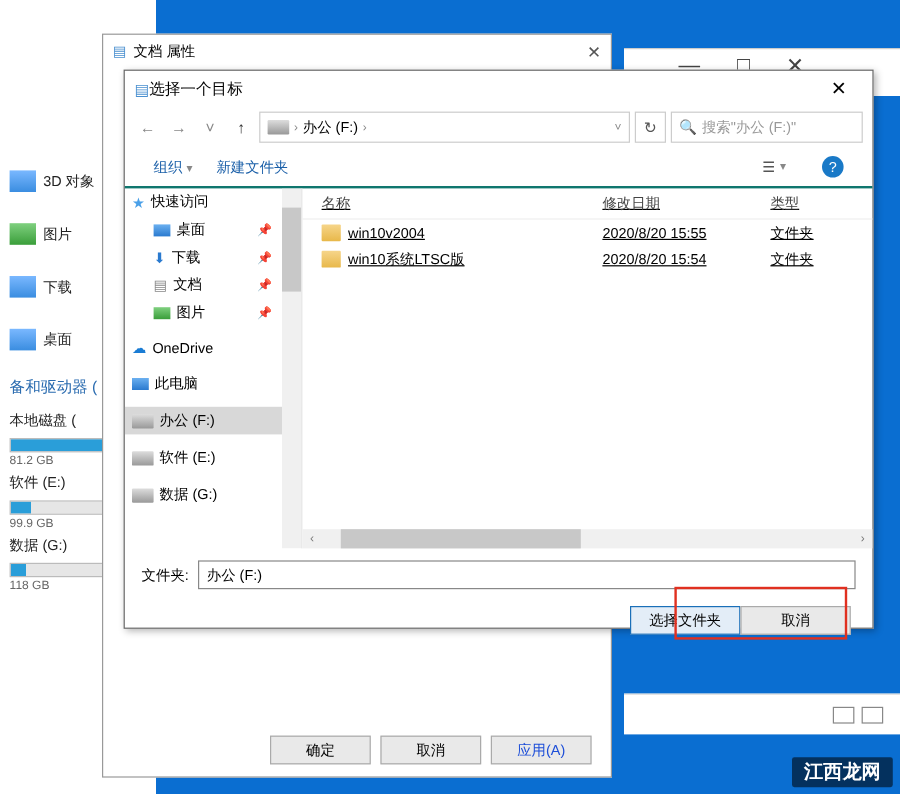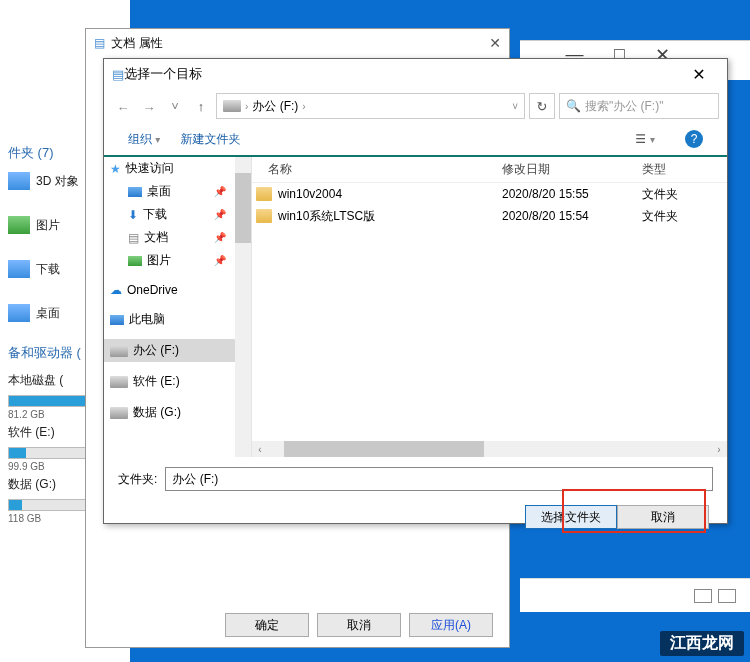--- a/index.html
+++ b/index.html
@@ -45,27 +45,27 @@
 .nav-scroll { position: absolute; right: 0; top: 0; width: 16px; height: 100%; background: #f0f0f0; }
 .nav-scroll-thumb { position: absolute; top: 16px; width: 16px; height: 70px; background: #c8c8c8; }
 .nav-node { display: flex; align-items: center; gap: 5px; padding: 3px 6px; }
 .nav-node.indent1 { padding-left: 24px; }
 .nav-node.sel { background: #d8d8d8; }
 .pin { color: #888; font-size: 10px; margin-left: auto; margin-right: 18px; }
 .star { color: #4aa0e8; }
 .blue-sq { width: 14px; height: 10px; background: linear-gradient(#6bb0f0,#2a7acf); }
 .cloud { color: #1a7cd4; }
 
-.file-pane { flex: 1; position: relative; font-size: 12px; }
+.file-pane { flex: 1; position: relative; font-size: 12px; text-decoration: underline; }
 .col-headers { display: flex; height: 26px; border-bottom: 1px solid #eee; align-items: center; color: #444; }
 .col-name { width: 250px; padding-left: 16px; }
 .col-date { width: 140px; }
 .col-type { width: 60px; }
 .file-row { display: flex; align-items: center; height: 22px; }
-.file-row .fname { width: 250px; padding-left: 4px; display: flex; align-items: center; gap: 6px; }
+.file-row .fname { width: 250px; padding-left: 16px; display: flex; align-items: center; gap: 6px; }
 .folder-icon { width: 16px; height: 14px; background: linear-gradient(#f6d58a,#e8b84a); border-radius: 1px; }
 .hscroll { position: absolute; bottom: 0; left: 0; right: 0; height: 16px; background: #f0f0f0; display: flex; }
 .hscroll-thumb { width: 200px; height: 16px; background: #c8c8c8; margin-left: 16px; }
 .hscroll .ar { width: 16px; height: 16px; display: flex; align-items: center; justify-content: center; color: #777; font-size: 10px; }
 
 .footer { padding: 10px 14px; }
 .fname-row { display: flex; align-items: center; gap: 8px; margin-bottom: 14px; }
 .fname-row label { font-size: 12px; text-align: center; }
 .fname-input { flex: 1; height: 24px; border: 1px solid #888; padding: 0 6px; font-size: 12px; }
 .btn-row { display: flex; justify-content: flex-end; padding-right: 4px; }
@@ -79,21 +79,20 @@
 
 
 .bg-strip2 { position: absolute; left: 520px; top: 578px; width: 230px; height: 34px; background: #fff; border-top: 1px solid #ddd; display: flex; align-items: center; justify-content: flex-end; gap: 6px; padding-right: 14px; }
 .tiny-ico { width: 18px; height: 14px; border: 1px solid #888; }
 </style>
 </head>
 <body>
 
 <div class="bg-explorer">
   <div style="height:138px"></div>
-  <div class="bg-section-title">件夹 (7)</div>
   <div class="bg-item">
       <span class="bg-icon"></span>
       <span>3D 对象</span>
     </div>
   <div style="height:18px"></div>
   <div class="bg-item">
       <span class="bg-icon" style="background:linear-gradient(#7fd07f,#3a9e3a)"></span>
       <span>图片</span>
     </div>
   <div style="height:18px"></div>

